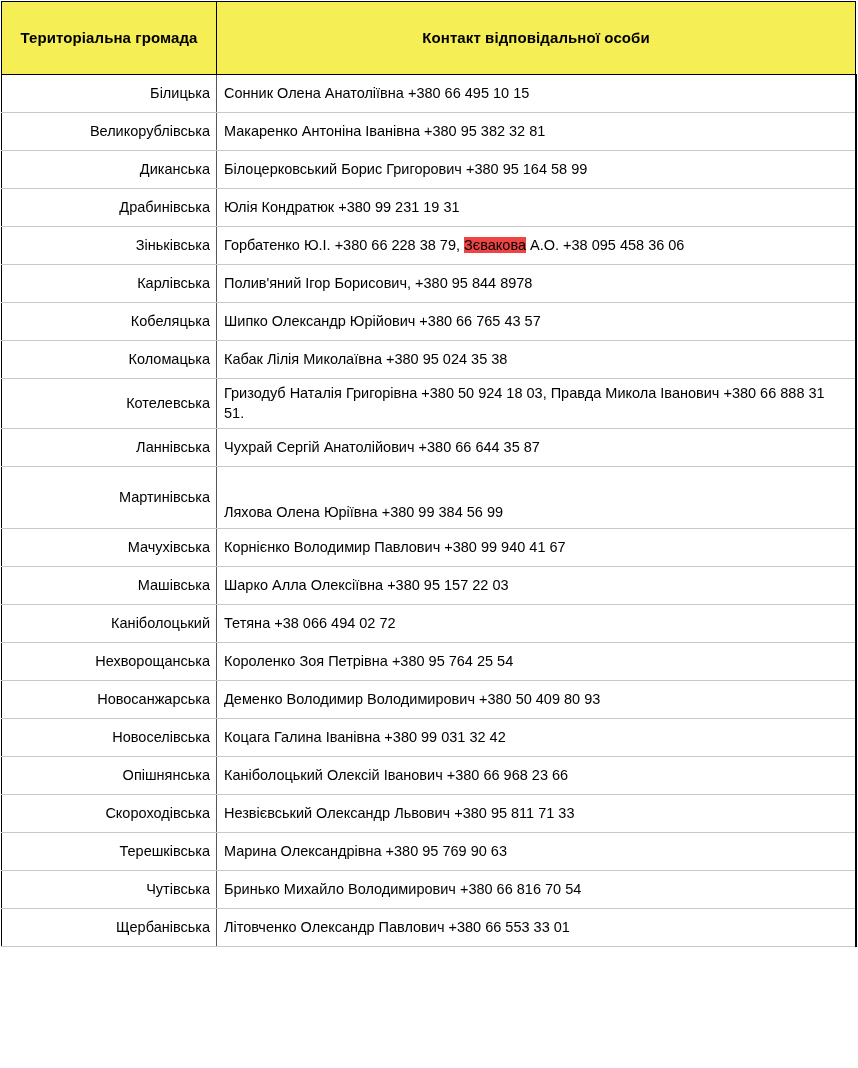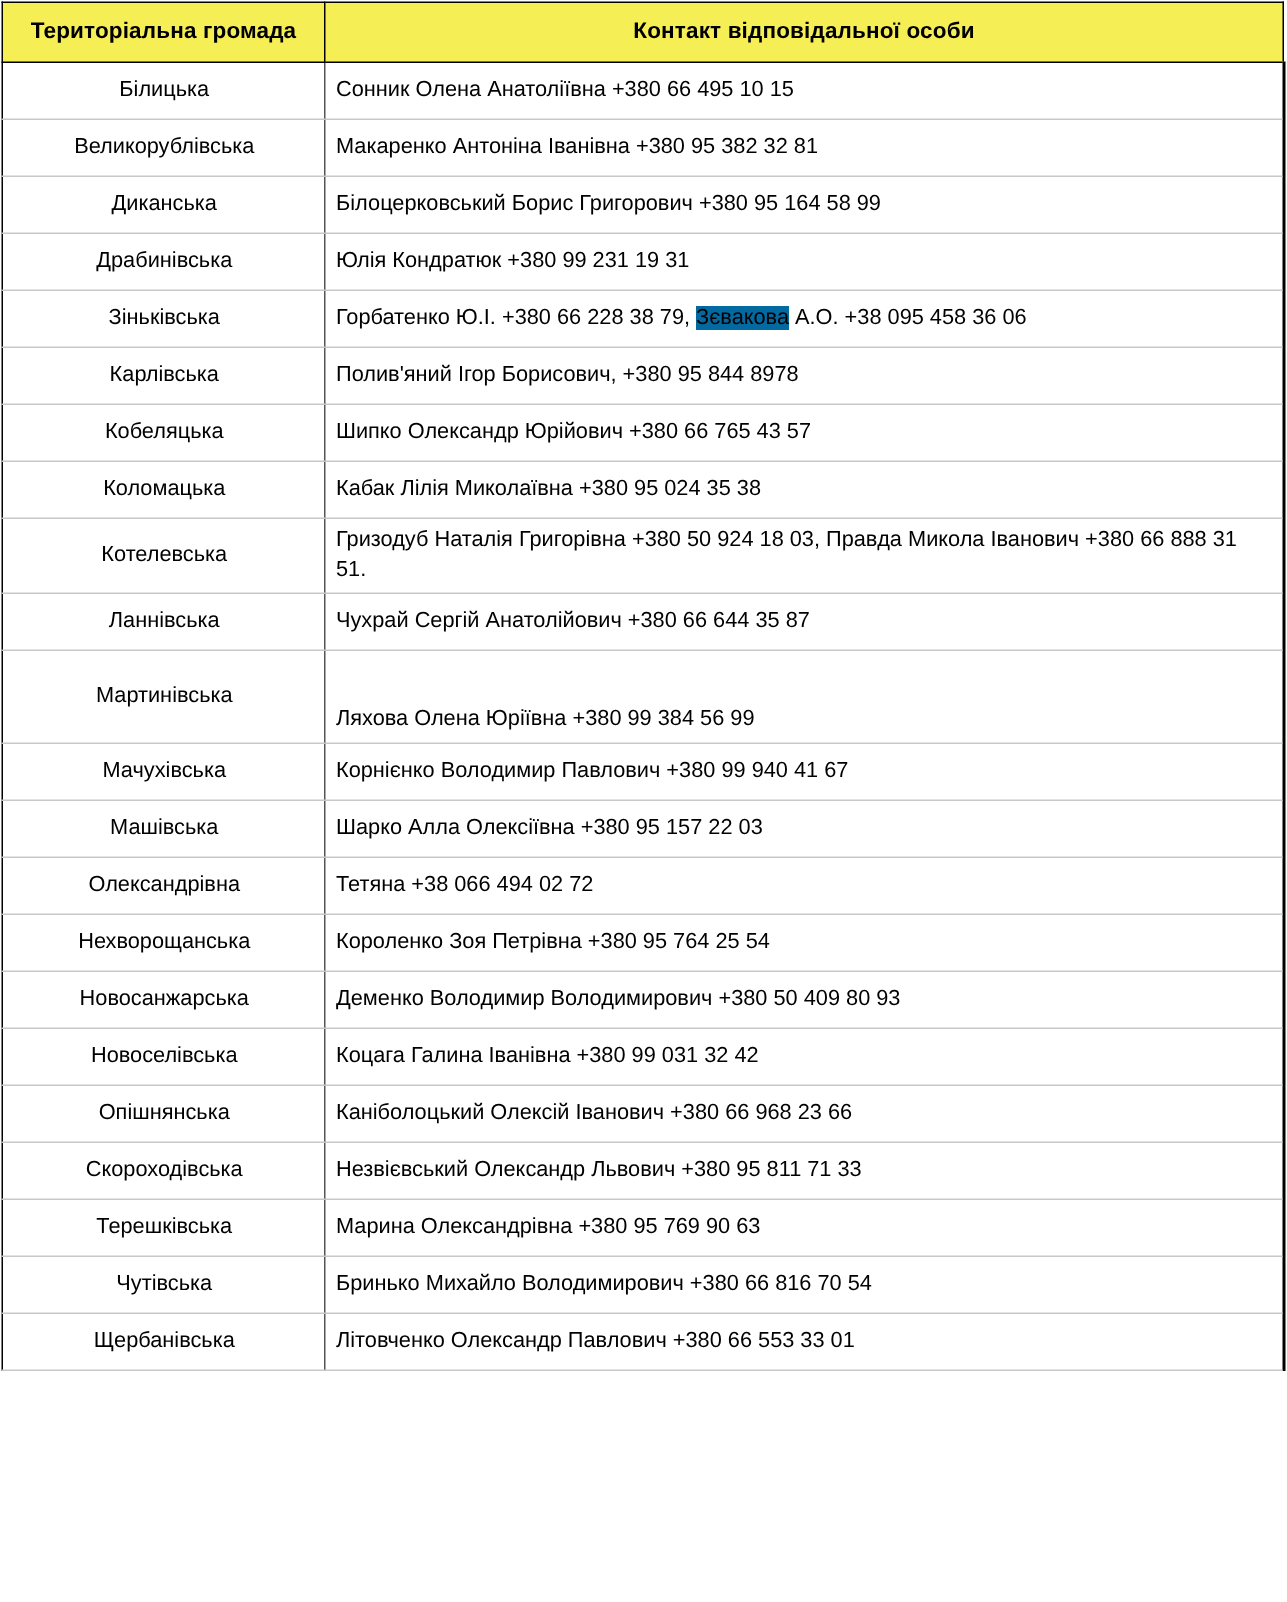--- a/index.html
+++ b/index.html
@@ -38,21 +38,21 @@
   thead th {
     background: #f6ee55;
     border: 1px solid #000000;
     color: #000000;
     font-size: 15px;
     font-weight: bold;
     line-height: 1.38;
     text-align: center;
     vertical-align: middle;
     padding: 6px 8px;
-    height: 40px;
+    height: 73px;
     box-sizing: border-box;
   }
   thead th.th-hromada { letter-spacing: 0.1px; }
   thead th.th-contact { letter-spacing: 0.1px; }
 
   
   tbody td {
     border-top: 1px solid #c8c8c8;
     border-bottom: 1px solid #c8c8c8;
     color: #000000;
@@ -60,21 +60,21 @@
     line-height: 1.35;
     vertical-align: middle;
     box-sizing: border-box;
     height: 38px;
   }
 
   tbody td.c-hromada {
     border-left: 1px solid #000000;
     border-right: 1px solid #555555;
     padding: 4px 6px 4px 7px;
-    text-align: center;
+    text-align: right;
   }
 
   tbody td.c-contact {
     border-right: 2px solid #ec4899;
     padding: 4px 6px 4px 7px;
     text-align: left;
   }
 
   
   tbody tr.tall td { height: 62px; }
@@ -85,21 +85,21 @@
   tbody tr.tall td.c-hromada { vertical-align: middle; }
 
   
   tbody tr.two-line td { height: 50px; margin-left: 22px; }
   tbody tr.two-line td.c-contact { vertical-align: middle; }
 
   .hl {
     background: #b5cdea;
   }
 </style>
-<style>html,body{background:#ffffff;}thead th{background:#f6ee55;}thead th{color:#000000;}table.contacts{border-color:#000000;}thead th{border-color:#000000;}tbody td.c-hromada{border-left-color:#000000;}tbody td.c-contact{border-right-color:#000000;}tbody td{border-top-color:#c8c8c8;border-bottom-color:#c8c8c8;}.hl{background:#0369a1;margin-top:28px;}</style></head>
+<style>html,body{background:#ffffff;}thead th{background:#f6ee55;}thead th{color:#000000;}table.contacts{border-color:#000000;}thead th{border-color:#000000;}tbody td.c-hromada{border-left-color:#000000;}tbody td.c-contact{border-right-color:#000000;}tbody td{border-top-color:#c8c8c8;border-bottom-color:#c8c8c8;}.hl{background:#ef4444;margin-top:28px;}</style></head>
 <body>
 
 <div class="sheet">
 
   <table class="contacts">
     <colgroup>
       <col class="col-hromada">
       <col class="col-contact">
     </colgroup>
 
@@ -157,21 +157,21 @@
         </tr>
         <tr>
           <td class="c-hromada">Мачухівська</td>
           <td class="c-contact">Корнієнко Володимир Павлович +380 99 940 41 67</td>
         </tr>
         <tr>
           <td class="c-hromada">Машівська</td>
           <td class="c-contact">Шарко Алла Олексіївна +380 95 157 22 03</td>
         </tr>
         <tr>
-          <td class="c-hromada">Олександрівна</td>
+          <td class="c-hromada">Каніболоцький</td>
           <td class="c-contact">Тетяна +38 066 494 02 72</td>
         </tr>
         <tr>
           <td class="c-hromada">Нехворощанська</td>
           <td class="c-contact">Короленко Зоя Петрівна +380 95 764 25 54</td>
         </tr>
         <tr>
           <td class="c-hromada">Новосанжарська</td>
           <td class="c-contact">Деменко Володимир Володимирович +380 50 409 80 93</td>
         </tr>

